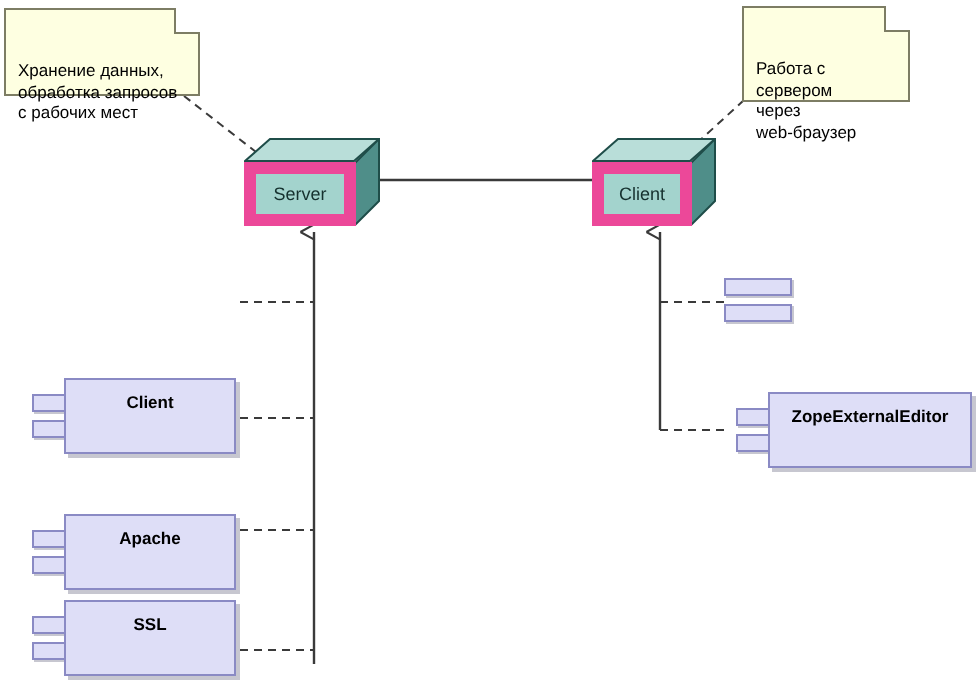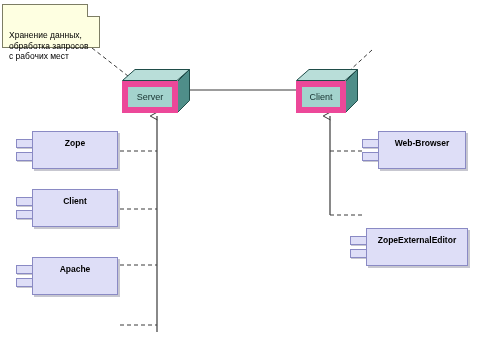--- a/index.html
+++ b/index.html
@@ -123,20 +123,27 @@
     <line x1="330" y1="215" x2="362" y2="215" stroke="#3a3a3a" stroke-width="1" stroke-dasharray="4,3"></line>
   </svg>
 
   <div class="note" style="left:2px;top:4px;width:98px;height:44px;">
     <span class="fold"></span>
     <span>Хранение данных,
 обработка запросов
 с рабочих мест</span>
   </div>
 
+  <div class="note" style="left:371px;top:3px;width:84px;height:48px;">
+    <span class="fold"></span>
+    <span>Работа с
+сервером
+через
+web-браузер</span>
+  </div>
 
   <div class="node" style="left:122px;top:69px;width:68px;height:44px;">
     <svg class="top" viewBox="0 0 68 12" preserveAspectRatio="none">
       <polygon points="0.5,11.5 13,0.5 67.5,0.5 55,11.5" fill="#b9ded9" stroke="#1f4d49" stroke-width="1"></polygon>
     </svg>
     <svg class="side" viewBox="0 0 13 44" preserveAspectRatio="none">
       <polygon points="0.5,12.5 12.5,0.5 12.5,31.5 0.5,43.5" fill="#4f8e89" stroke="#1f4d49" stroke-width="1"></polygon>
     </svg>
     <div class="face" style="width:56px;">Server</div>
   </div>
@@ -144,44 +151,43 @@
   <div class="node" style="left:296px;top:69px;width:62px;height:44px;border-radius:21px;">
     <svg class="top" viewBox="0 0 62 12" preserveAspectRatio="none">
       <polygon points="0.5,11.5 13,0.5 61.5,0.5 49,11.5" fill="#b9ded9" stroke="#1f4d49" stroke-width="1"></polygon>
     </svg>
     <svg class="side" viewBox="0 0 13 44" preserveAspectRatio="none">
       <polygon points="0.5,12.5 12.5,0.5 12.5,31.5 0.5,43.5" fill="#4f8e89" stroke="#1f4d49" stroke-width="1"></polygon>
     </svg>
     <div class="face" style="width:50px;">Client</div>
   </div>
 
-  <div class="component" style="left:16px;top:131px;width:102px;height:38px;">
-    <span class="tab t1"></span>
-    <span class="tab t2"></span>
-    <div class="body">Zope</div>
-  </div>
 
   <div class="component" style="left:16px;top:189px;width:102px;height:38px;">
     <span class="tab t1"></span>
     <span class="tab t2"></span>
     <div class="body">Client</div>
   </div>
 
   <div class="component" style="left:16px;top:245px;width:102px;height:38px;margin-top:12px;">
     <span class="tab t1"></span>
     <span class="tab t2"></span>
     <div class="body">Apache</div>
   </div>
 
+  <div class="component" style="left:16px;top:300px;width:102px;height:38px;">
+    <span class="tab t1"></span>
+    <span class="tab t2"></span>
+    <div class="body">SSL</div>
+  </div>
 
   <div class="component" style="left:362px;top:131px;width:104px;height:38px;">
     <span class="tab t1"></span>
     <span class="tab t2"></span>
-    <div class="body">Web-Browser</div>
   </div>
 
-  <div class="component" style="left:350px;top:196px;width:118px;height:38px;margin-top:32px;">
+  <div class="component" style="left:368px;top:196px;width:118px;height:38px;">
     <span class="tab t1"></span>
     <span class="tab t2"></span>
     <div class="body">ZopeExternalEditor</div>
   </div>
 
 </div>
 
 </body></html>

